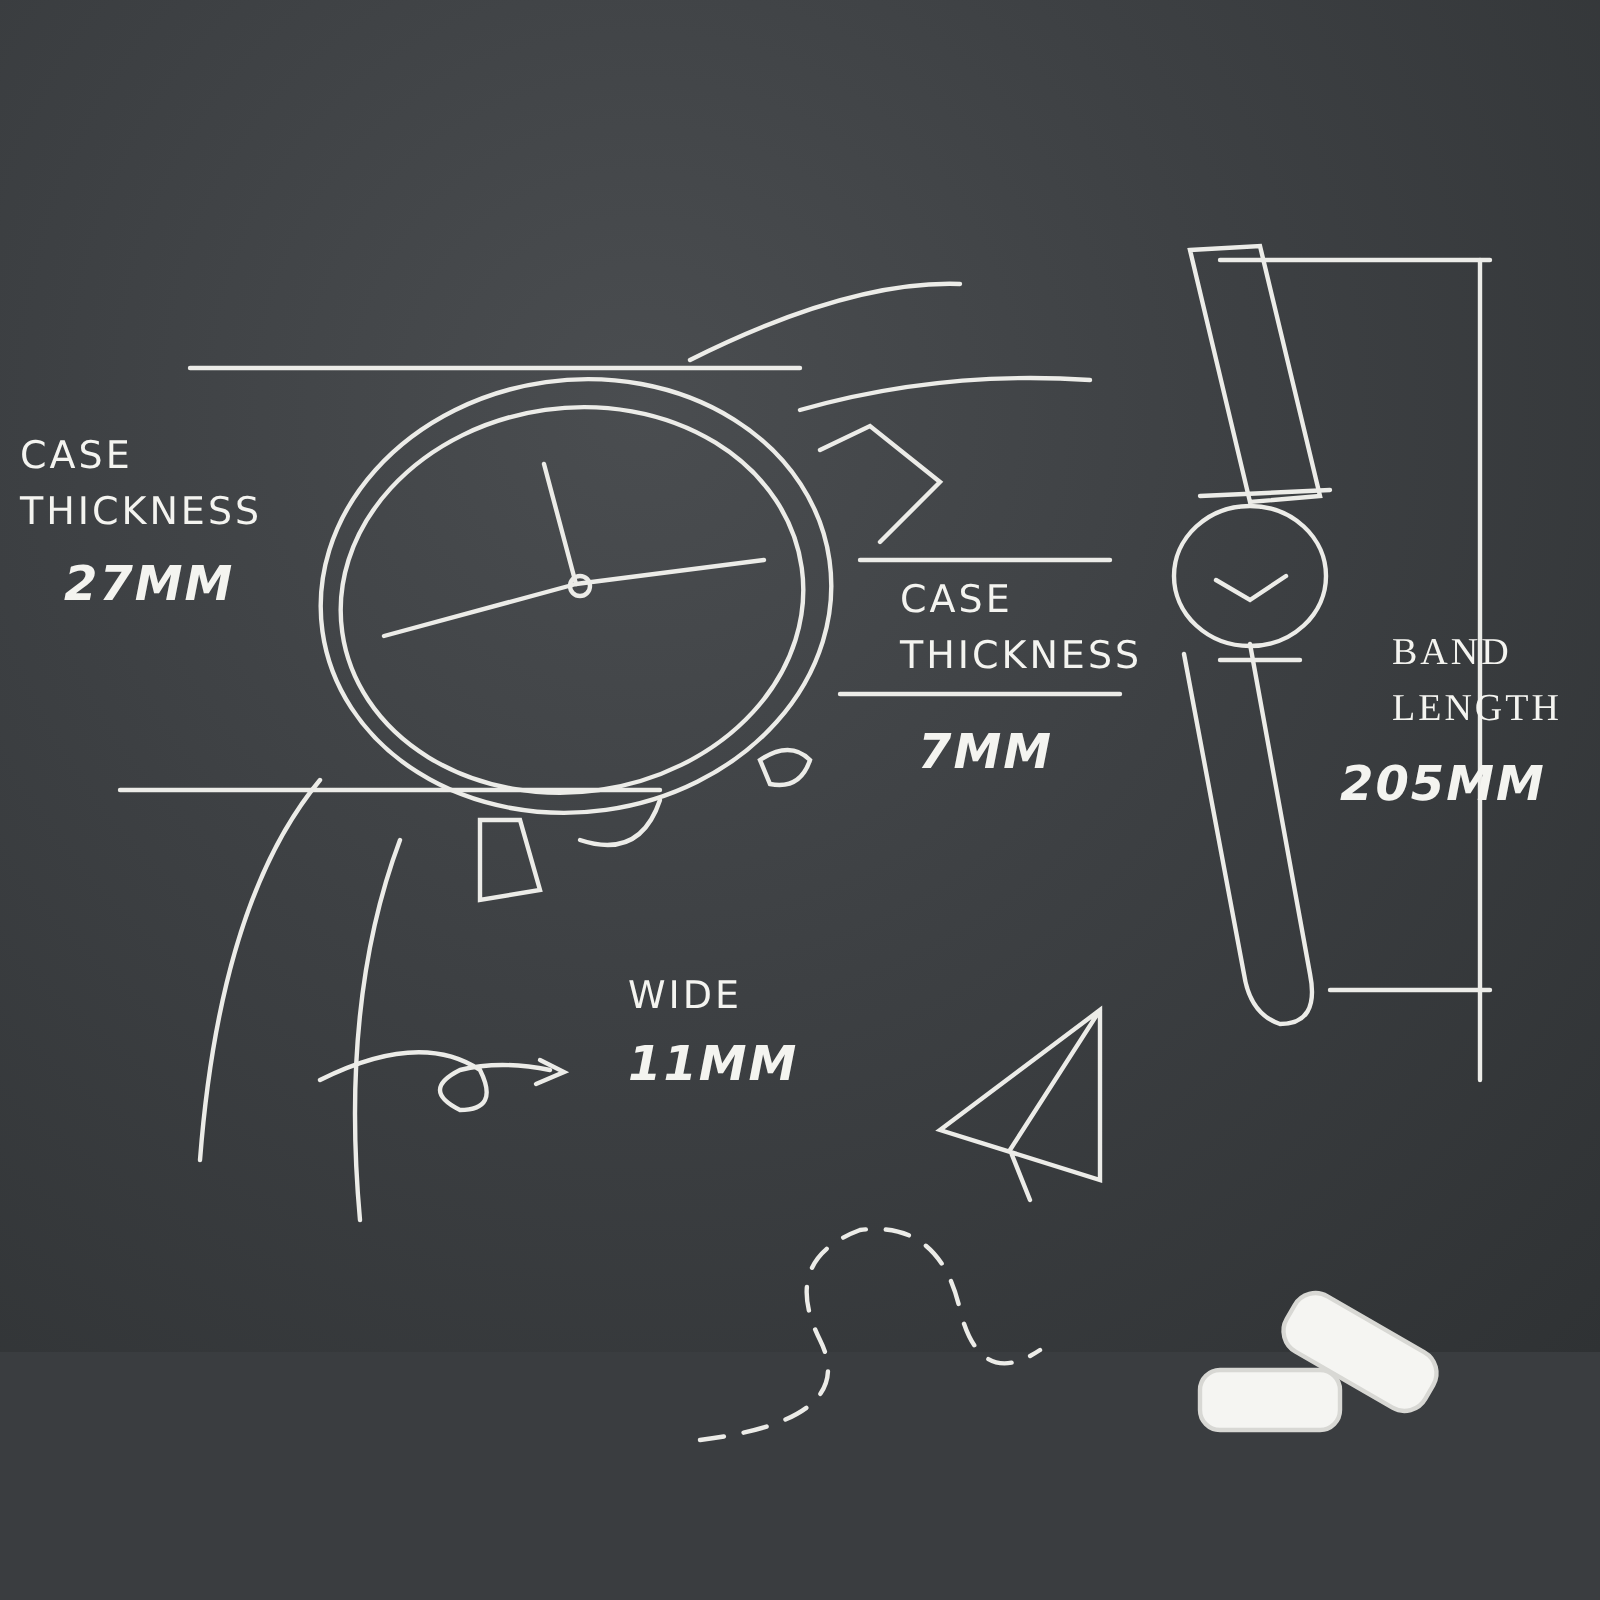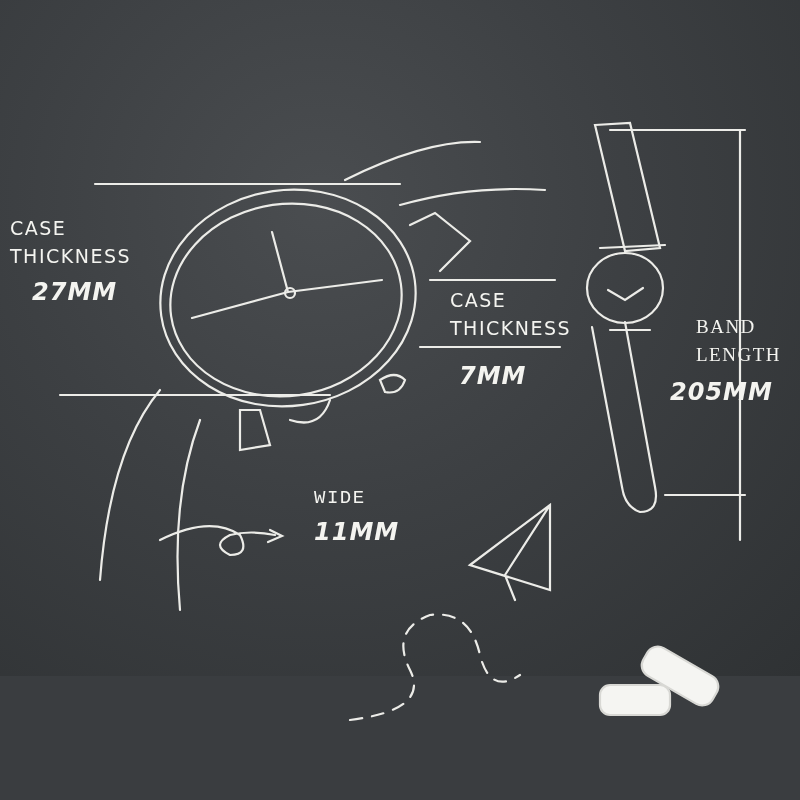--- a/index.html
+++ b/index.html
@@ -75,17 +75,17 @@
     <div>THICKNESS</div>
   </div>
   <div class="val" style="left:459px;top:362px;">7MM</div>
 
   <div class="lbl" style="left:696px;top:313px;font-family:Liberation Serif, serif;">
     <div>BAND</div>
     <div>LENGTH</div>
   </div>
   <div class="val" style="left:670px;top:378px;">205MM</div>
 
-  <div class="lbl" style="left:314px;top:484px;font-family:Liberation Mono, monospace;">
+  <div class="lbl" style="left:314px;top:484px;">
     <div>WIDE</div>
   </div>
   <div class="val" style="left:314px;top:518px;">11MM</div>
 </div>
 
 </body></html>

